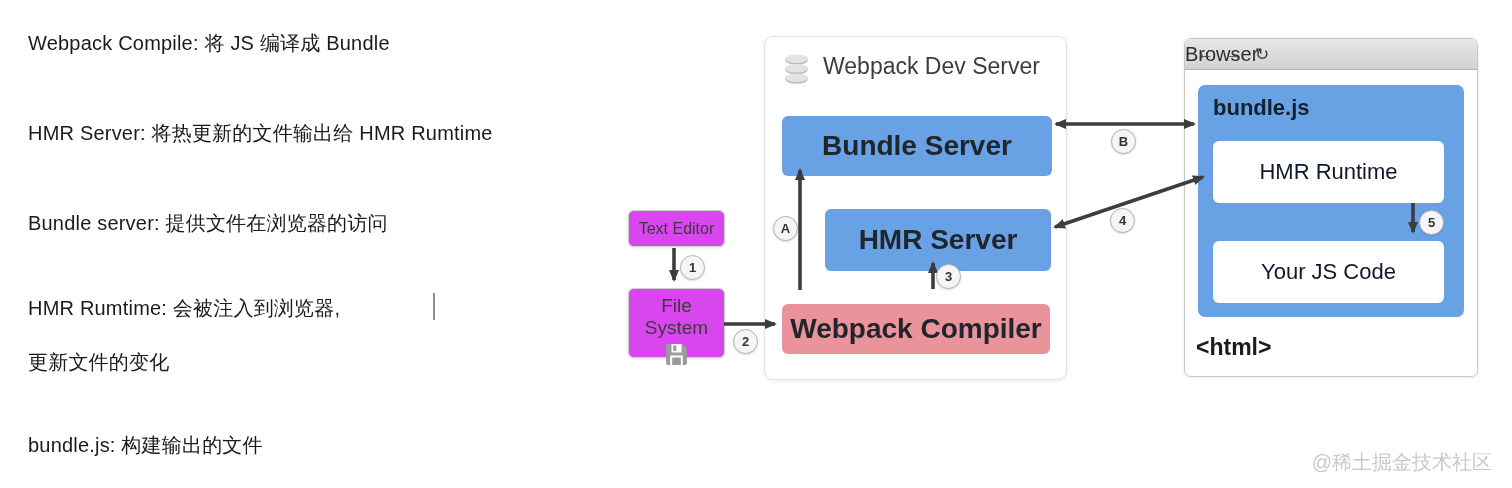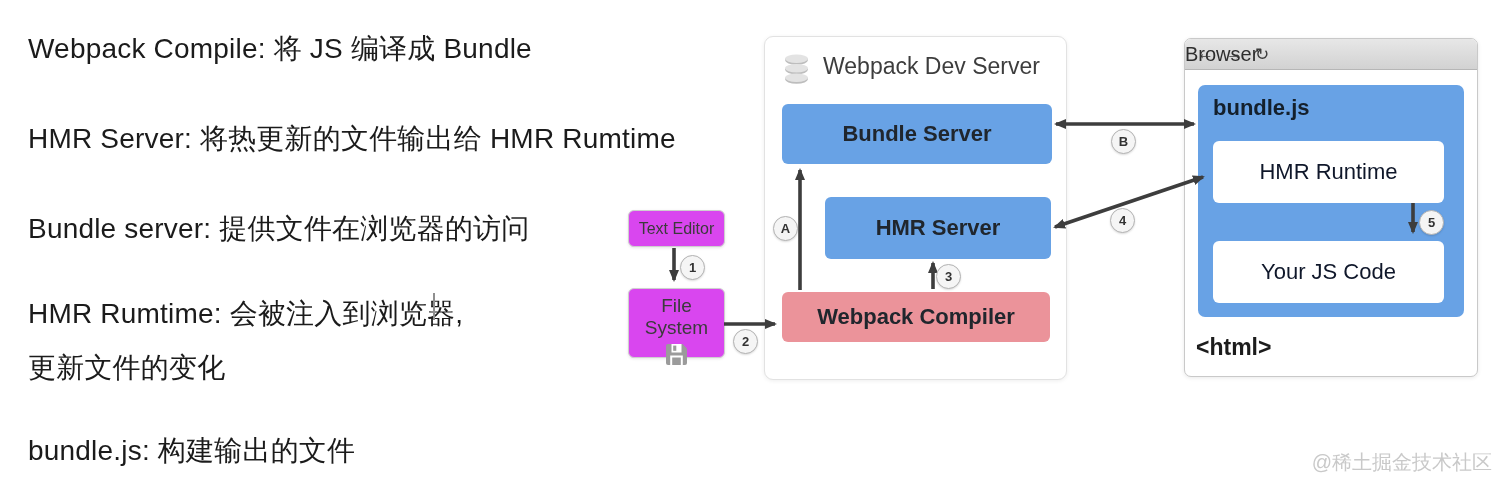--- a/index.html
+++ b/index.html
@@ -1,21 +1,21 @@
 <!DOCTYPE html>
 <html><head>
 <meta charset="utf-8">
 <style>
   html,body{margin:0;padding:0;background:#fff;}
   .canvas{
     position:relative;width:1512px;height:488px;background:#ffffff;overflow:hidden;
     font-family:"Liberation Sans","DejaVu Sans",sans-serif;
   }
   
-  .note{position:absolute;left:28px;font-size:28px;color:#1b1b1b;white-space:nowrap;letter-spacing:.2px;}
+  .note{position:absolute;left:28px;font-size:20px;color:#1b1b1b;white-space:nowrap;letter-spacing:.2px;}
   .n0{top:30px}.n1{top:120px}.n2{top:210px}.n3{top:295px}.n4{top:349px}.n5{top:432px}
   .caret{position:absolute;left:433px;top:293px;width:2px;height:27px;background:#8f8f8f;}
 
   
   .mini{
     position:absolute;background:#d946ef;border:1px solid #cfcfcf;border-radius:6px;
     box-shadow:0 1px 3px rgba(0,0,0,.10);color:#3b3b3b;
   }
   .text-editor{left:628px;top:210px;width:95px;height:35px;display:flex;align-items:center;justify-content:center;font-size:16px;}
   .file-system{left:628px;top:288px;width:95px;height:68px;text-align:center;}
@@ -24,21 +24,21 @@
 
   
   .panel{
     position:absolute;left:764px;top:36px;width:301px;height:342px;background:#fff;
     border:1px solid #e2e2e2;border-radius:9px;box-shadow:0 1px 4px rgba(0,0,0,.07);
   }
   .panel-header{position:absolute;left:18px;top:16px;display:flex;align-items:flex-start;gap:13px;}
   .panel-title{font-size:23px;color:#3d3d3d;}
   .box{
     position:absolute;border-radius:6px;display:flex;align-items:center;justify-content:center;
-    font-weight:700;font-size:22px;color:#20262d;
+    font-weight:700;font-size:28px;color:#20262d;margin-top:12px;
   }
   .blue{background:#68a2e5;}
   .red{background:#eb939a;}
   .bundle-server{left:17px;top:67px;width:270px;height:60px;}
   .hmr-server{left:60px;top:160px;width:226px;height:62px;}
   .webpack-compiler{left:17px;top:255px;width:268px;height:50px;}
 
   
   .browser{
     position:absolute;left:1184px;top:38px;width:292px;height:337px;background:#fff;

